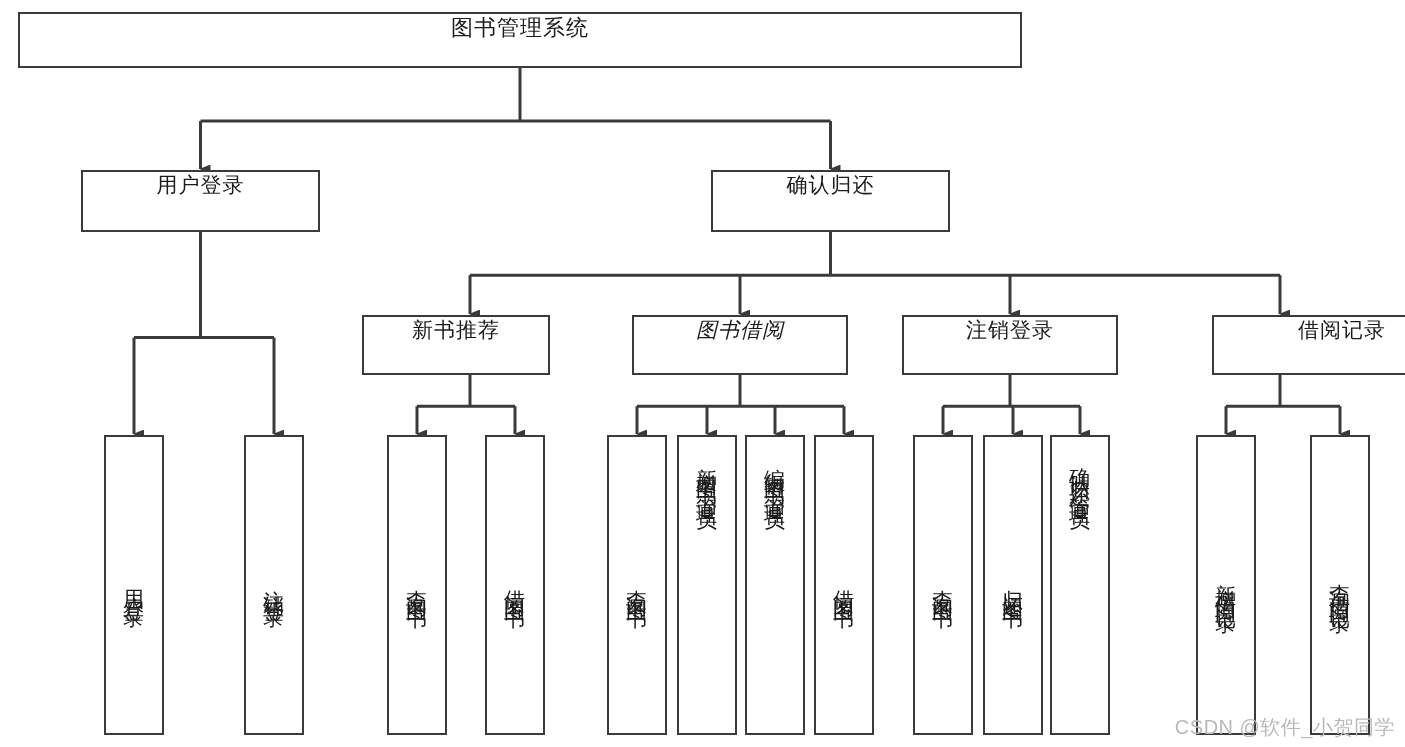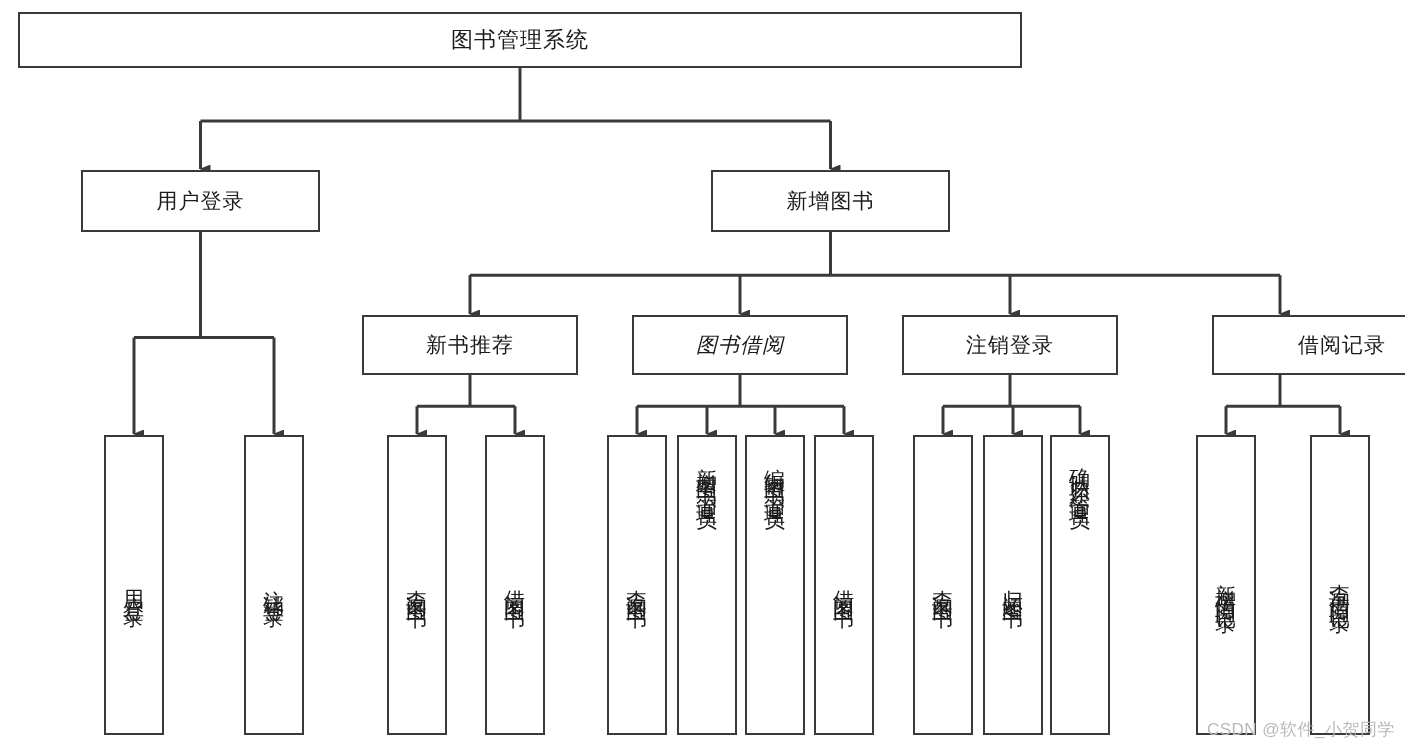--- a/index.html
+++ b/index.html
@@ -22,21 +22,21 @@
     width: 1405px;
     height: 747px;
     pointer-events: none;
   }
   .node {
     position: absolute;
     box-sizing: border-box;
     background: #ffffff;
     border: 2px solid #3a3a3a;
     display: flex;
-    align-items: center;
+    align-items: flex-start;
     justify-content: center;
     color: #1b1b1b;
   }
   .node .lbl {
     display: block;
     text-align: center;
     line-height: 1.25;
     white-space: nowrap;
   }
   .node.horiz .lbl {
@@ -60,21 +60,21 @@
     white-space: nowrap;
   }
   .node.vert.mid {
     align-items: center;
     padding-top: 0;
   }
   .watermark {
     position: absolute;
     right: 10px;
     bottom: 6px;
-    font-size: 17px;
+    font-size: 20px;
     color: #b9b9b9;
     letter-spacing: 0.5px;
     white-space: nowrap;
   }
 </style>
 </head>
 <body>
 
 <div id="canvas">
 
@@ -122,23 +122,23 @@
   </svg>
 
   <div id="nodes-layer">
       <div class="node root horiz" id="node-root" style="left: 18px; top: 12px; width: 1004px; height: 56px;">
         <span class="lbl">图书管理系统</span>
       </div>
       <div class="node horiz" id="node-user-login" style="left: 81px; top: 170px; width: 239px; height: 62px;">
         <span class="lbl">用户登录</span>
       </div>
       <div class="node horiz" id="node-book-manage" style="left: 711px; top: 170px; width: 239px; height: 62px;">
-        <span class="lbl">新增图书</span>
+        <span class="lbl">确认归还</span>
       </div>
-      <div class="node horiz" id="node-new-book-recommend" style="left: 362px; top: 315px; width: 216px; height: 60px;">
+      <div class="node horiz" id="node-new-book-recommend" style="left: 362px; top: 315px; width: 188px; height: 60px;">
         <span class="lbl">新书推荐</span>
       </div>
       <div class="node horiz" id="node-book-borrow" style="left: 632px; top: 315px; width: 216px; height: 60px; font-style: italic;">
         <span class="lbl">图书借阅</span>
       </div>
       <div class="node horiz" id="node-current-borrow" style="left: 902px; top: 315px; width: 216px; height: 60px;">
         <span class="lbl">注销登录</span>
       </div>
       <div class="node horiz" id="node-borrow-record" style="left: 1212px; top: 315px; width: 216px; height: 60px; padding-left: 44px;">
         <span class="lbl">借阅记录</span>

